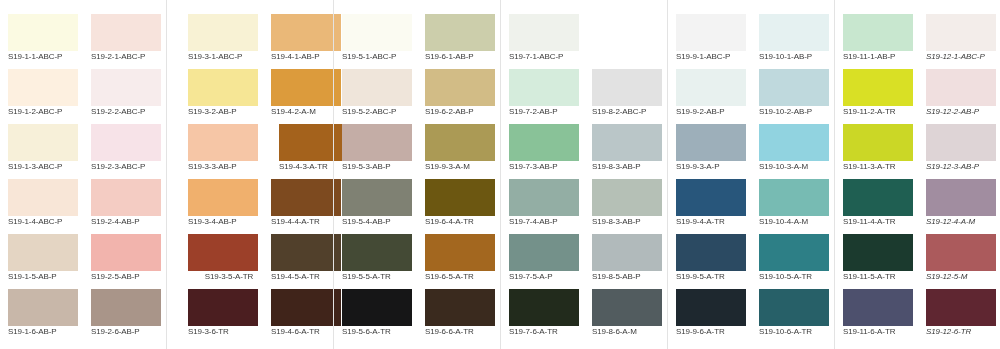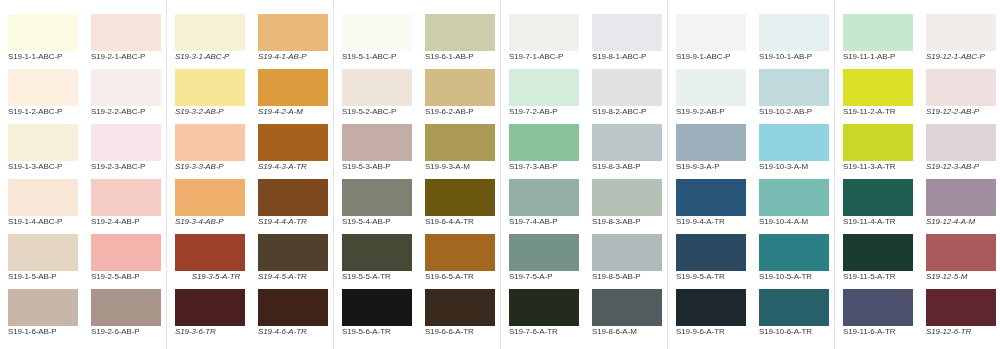--- a/index.html
+++ b/index.html
@@ -117,21 +117,21 @@
           <div class="swatch-chip" title="S19-2-5-AB-P" style="background: rgb(242, 180, 173);"></div>
           <div class="swatch-label">S19-2-5-AB-P</div>
         </div>
         <div class="swatch-cell" style="top: 280px;">
           <div class="swatch-chip" title="S19-2-6-AB-P" style="background: rgb(169, 149, 137);"></div>
           <div class="swatch-label">S19-2-6-AB-P</div>
         </div>
       </div>
     </div>
     <div class="group-divider" style="left: 166px;"></div>
-    <div class="group" style="left: 167px; width: 166px; font-style: italic;">
+    <div class="group" style="left: 180px; width: 166px;">
       <div class="swatch-col" style="left: 0px;">
         <div class="swatch-cell" style="top: 5px;">
           <div class="swatch-chip" title="S19-3-1-ABC-P" style="background: rgb(248, 242, 212);"></div>
           <div class="swatch-label">S19-3-1-ABC-P</div>
         </div>
         <div class="swatch-cell" style="top: 60px;">
           <div class="swatch-chip" title="S19-3-2-AB-P" style="background: rgb(246, 230, 149);"></div>
           <div class="swatch-label">S19-3-2-AB-P</div>
         </div>
         <div class="swatch-cell" style="top: 115px;">
@@ -153,21 +153,21 @@
       </div>
       <div class="swatch-col" style="left: 83px;">
         <div class="swatch-cell" style="top: 5px;">
           <div class="swatch-chip" title="S19-4-1-AB-P" style="background: rgb(234, 184, 120);"></div>
           <div class="swatch-label">S19-4-1-AB-P</div>
         </div>
         <div class="swatch-cell" style="top: 60px;">
           <div class="swatch-chip" title="S19-4-2-A-M" style="background: rgb(220, 155, 60);"></div>
           <div class="swatch-label">S19-4-2-A-M</div>
         </div>
-        <div class="swatch-cell" style="top: 115px;">
+        <div class="swatch-cell" style="top: 115px; margin-left: 8px;">
           <div class="swatch-chip" title="S19-4-3-A-TR" style="background: rgb(164, 98, 28);"></div>
           <div class="swatch-label">S19-4-3-A-TR</div>
         </div>
         <div class="swatch-cell" style="top: 170px;">
           <div class="swatch-chip" title="S19-4-4-A-TR" style="background: rgb(125, 74, 31);"></div>
           <div class="swatch-label">S19-4-4-A-TR</div>
         </div>
         <div class="swatch-cell" style="top: 225px;">
           <div class="swatch-chip" title="S19-4-5-A-TR" style="background: rgb(81, 64, 43);"></div>
           <div class="swatch-label">S19-4-5-A-TR</div>
@@ -255,24 +255,20 @@
         <div class="swatch-cell" style="top: 225px;">
           <div class="swatch-chip" title="S19-7-5-A-P" style="background: rgb(116, 145, 138);"></div>
           <div class="swatch-label">S19-7-5-A-P</div>
         </div>
         <div class="swatch-cell" style="top: 280px;">
           <div class="swatch-chip" title="S19-7-6-A-TR" style="background: rgb(34, 43, 28);"></div>
           <div class="swatch-label">S19-7-6-A-TR</div>
         </div>
       </div>
       <div class="swatch-col" style="left: 83px;">
-        <div class="swatch-cell" style="top: 5px;">
-          <div class="swatch-chip" title="S19-8-1-ABC-P" style="background: rgb(232, 232, 236);"></div>
-          <div class="swatch-label">S19-8-1-ABC-P</div>
-        </div>
         <div class="swatch-cell" style="top: 60px;">
           <div class="swatch-chip" title="S19-8-2-ABC-P" style="background: rgb(226, 226, 226);"></div>
           <div class="swatch-label">S19-8-2-ABC-P</div>
         </div>
         <div class="swatch-cell" style="top: 115px;">
           <div class="swatch-chip" title="S19-8-3-AB-P" style="background: rgb(186, 198, 200);"></div>
           <div class="swatch-label">S19-8-3-AB-P</div>
         </div>
         <div class="swatch-cell" style="top: 170px;">
           <div class="swatch-chip" title="S19-8-4-AB-P" style="background: rgb(181, 192, 182);"></div>

